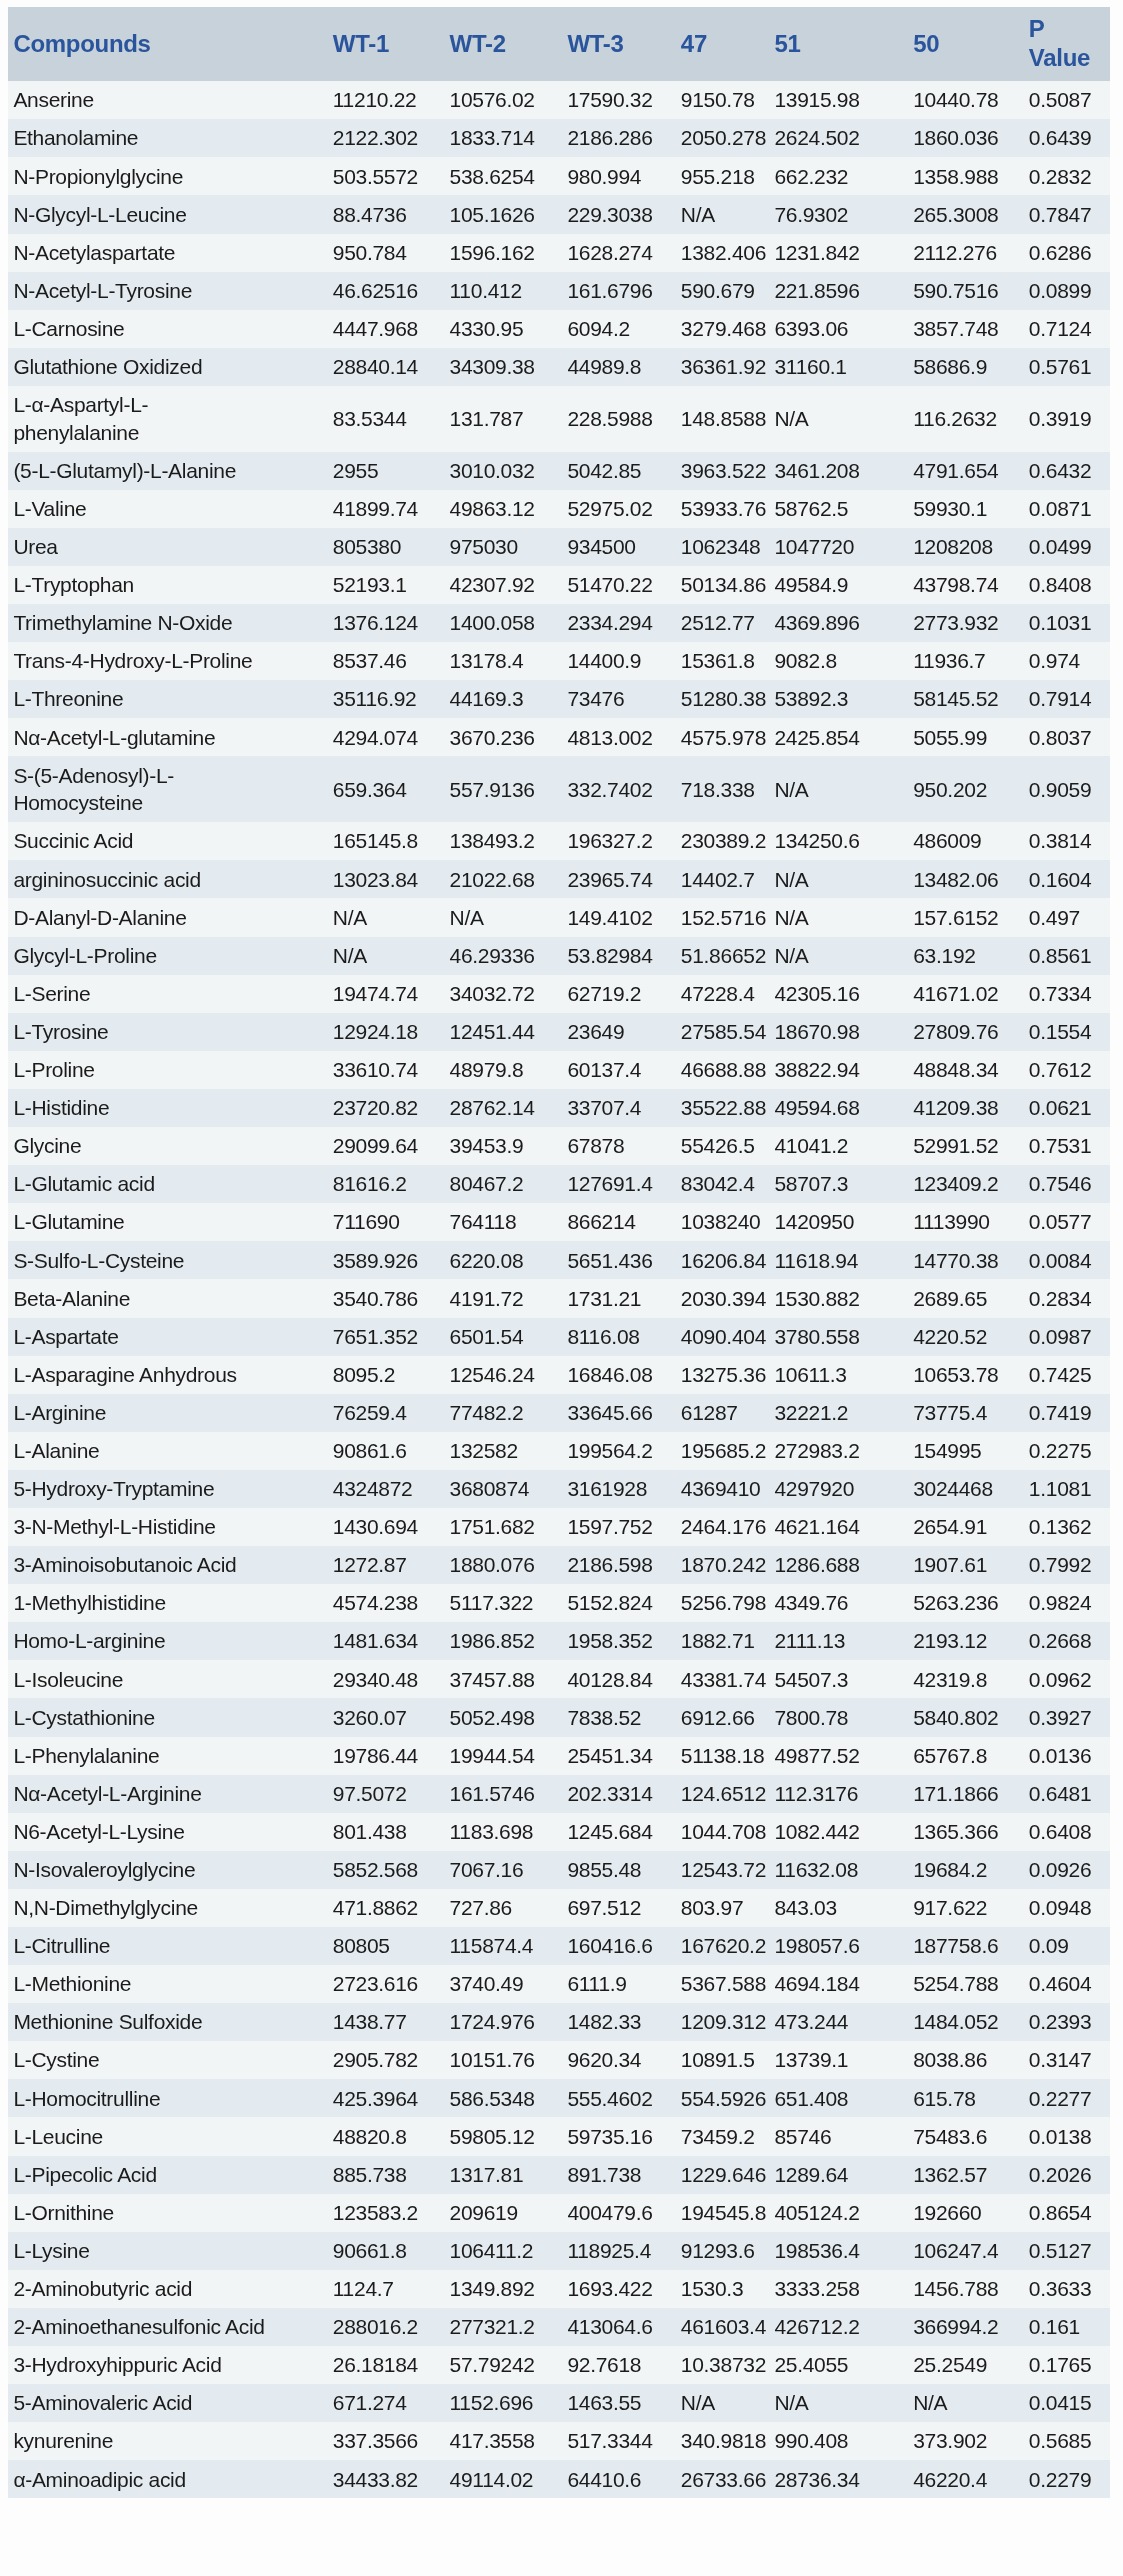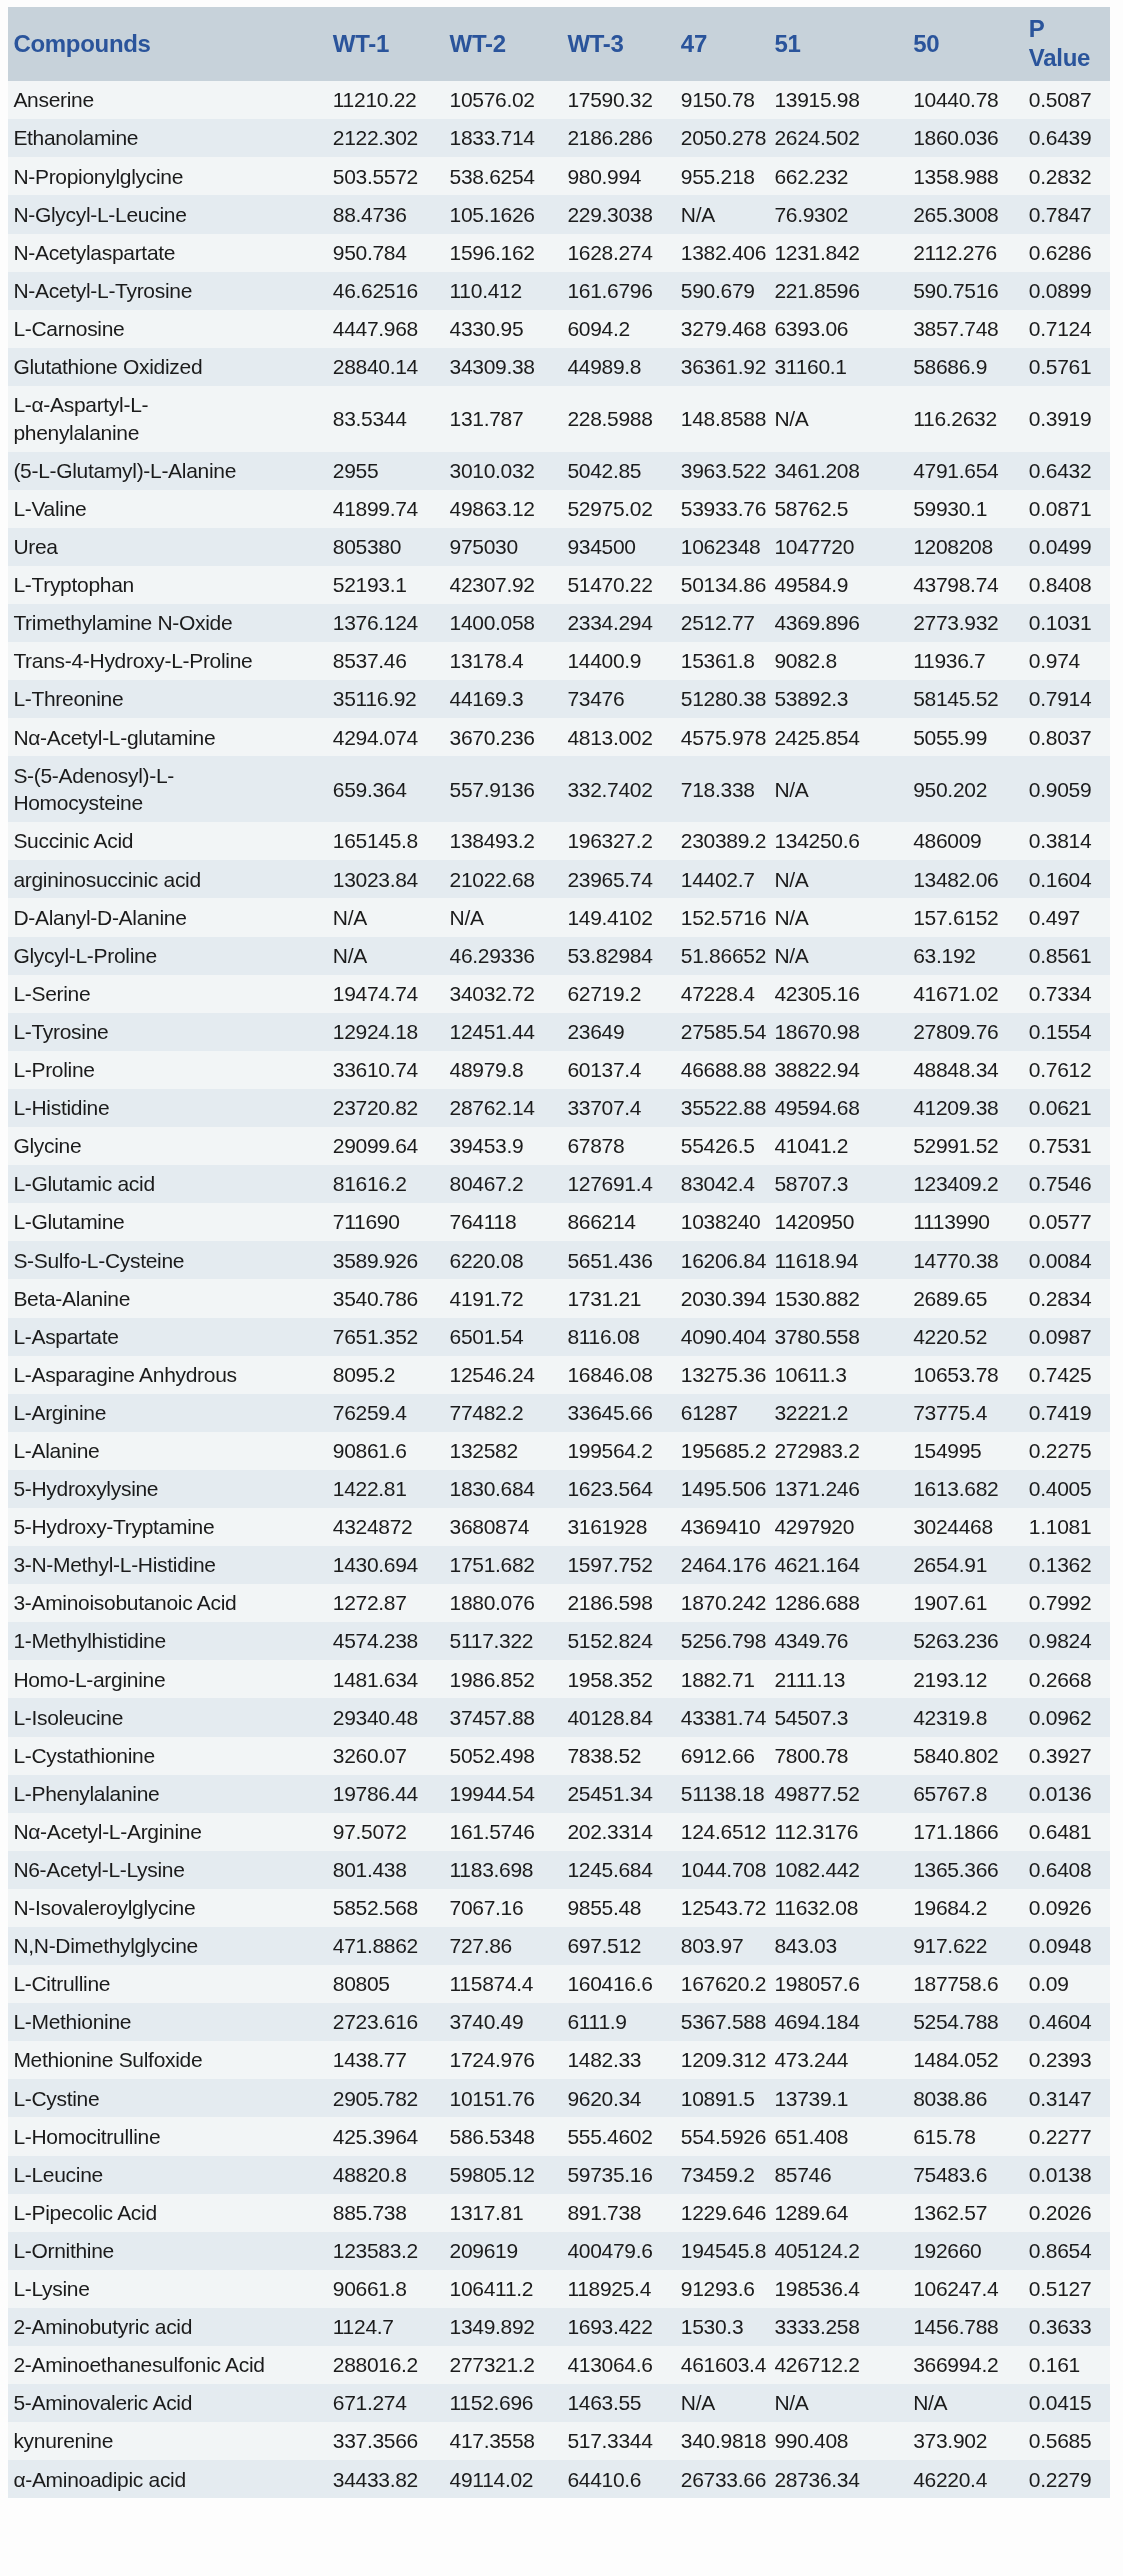--- a/index.html
+++ b/index.html
@@ -424,30 +424,20 @@
           <td class="compound">L-Alanine</td>
           <td class="value">90861.6</td>
           <td class="value">132582</td>
           <td class="value">199564.2</td>
           <td class="value">195685.2</td>
           <td class="value">272983.2</td>
           <td class="value">154995</td>
           <td class="value">0.2275</td>
         </tr>
         <tr>
-          <td class="compound">5-Hydroxylysine</td>
-          <td class="value">1422.81</td>
-          <td class="value">1830.684</td>
-          <td class="value">1623.564</td>
-          <td class="value">1495.506</td>
-          <td class="value">1371.246</td>
-          <td class="value">1613.682</td>
-          <td class="value">0.4005</td>
-        </tr>
-        <tr>
           <td class="compound">5-Hydroxy-Tryptamine</td>
           <td class="value">4324872</td>
           <td class="value">3680874</td>
           <td class="value">3161928</td>
           <td class="value">4369410</td>
           <td class="value">4297920</td>
           <td class="value">3024468</td>
           <td class="value">1.1081</td>
         </tr>
         <tr>
@@ -664,20 +654,30 @@
           <td class="compound">2-Aminoethanesulfonic Acid</td>
           <td class="value">288016.2</td>
           <td class="value">277321.2</td>
           <td class="value">413064.6</td>
           <td class="value">461603.4</td>
           <td class="value">426712.2</td>
           <td class="value">366994.2</td>
           <td class="value">0.161</td>
         </tr>
         <tr>
+          <td class="compound">3-Hydroxyhippuric Acid</td>
+          <td class="value">26.18184</td>
+          <td class="value">57.79242</td>
+          <td class="value">92.7618</td>
+          <td class="value">10.38732</td>
+          <td class="value">25.4055</td>
+          <td class="value">25.2549</td>
+          <td class="value">0.1765</td>
+        </tr>
+        <tr>
           <td class="compound">5-Aminovaleric Acid</td>
           <td class="value">671.274</td>
           <td class="value">1152.696</td>
           <td class="value">1463.55</td>
           <td class="value">N/A</td>
           <td class="value">N/A</td>
           <td class="value">N/A</td>
           <td class="value">0.0415</td>
         </tr>
         <tr>

